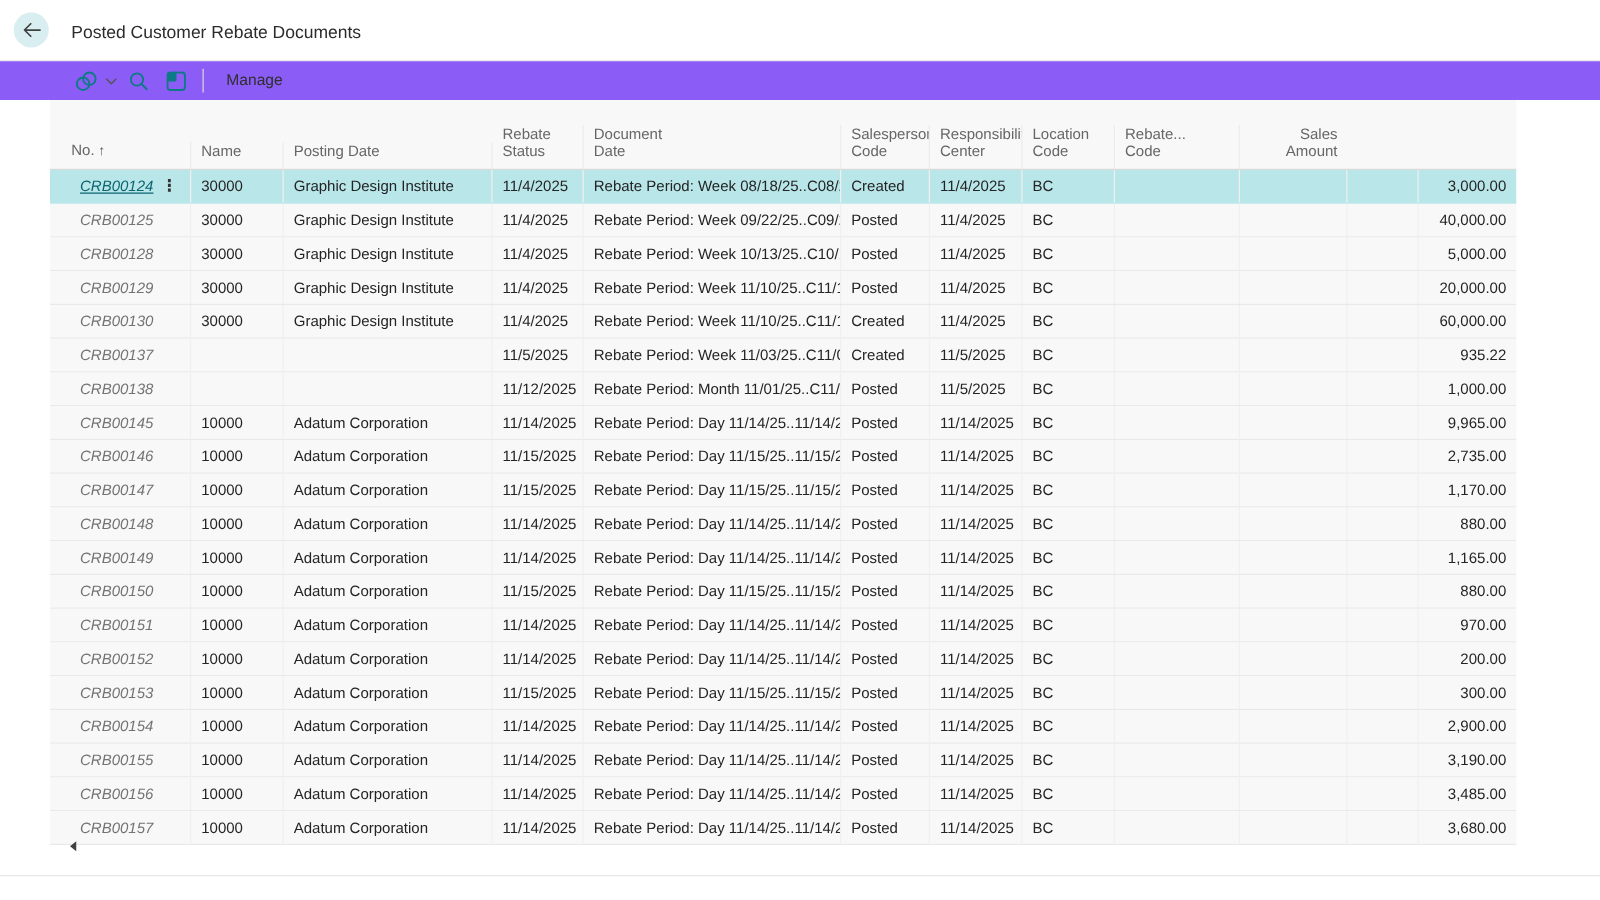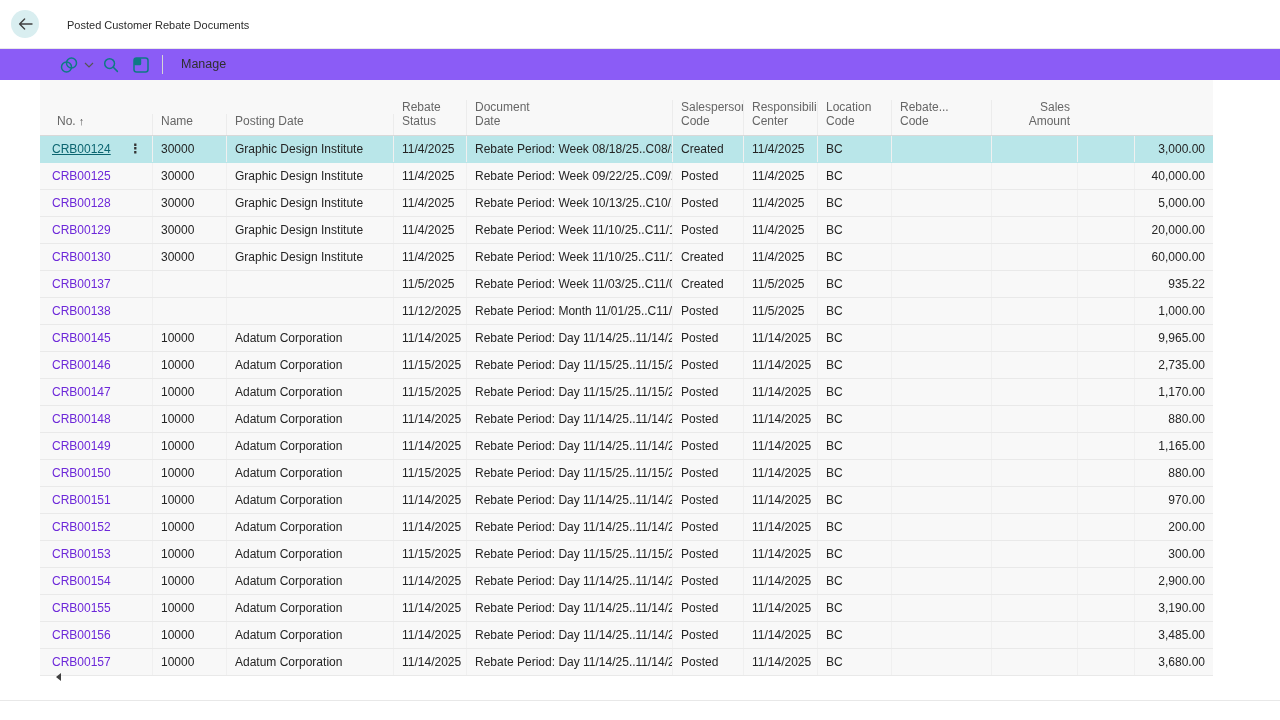--- a/index.html
+++ b/index.html
@@ -6,21 +6,21 @@
   body{
     width:1280px;height:720px;position:relative;overflow:hidden;
     background:#ffffff;
     font-family:"Liberation Sans","DejaVu Sans",sans-serif;
     -webkit-font-smoothing:antialiased;
   }
   
   .titlebar{position:absolute;top:0;left:0;width:1280px;height:48px;background:#fff;border-bottom:1px solid #e8e8e8;}
   .back-btn{position:absolute;left:11px;top:10px;width:28px;height:28px;border-radius:50%;background:#d9eef0;
     display:flex;align-items:center;justify-content:center;cursor:pointer;border:none;padding:0;}
-  .page-title{position:absolute;left:67px;top:0;height:48px;line-height:50px;font-size:11px;color:#2b2b2b;white-space:nowrap;}
+  .page-title{position:absolute;left:57px;top:0;height:48px;line-height:50px;font-size:14px;color:#2b2b2b;white-space:nowrap;}
   
   .toolbar{position:absolute;top:49px;left:0;width:1280px;height:31px;background:#8b5cf6;}
   .tb-icon{position:absolute;background:none;border:none;padding:0;cursor:pointer;display:flex;align-items:center;}
   .tb-views{left:59px;top:6px;}
   .tb-chevron{left:84px;top:13px;}
   .tb-search{left:103px;top:8px;}
   .tb-analyze{left:133px;top:8px;}
   .tb-divider{position:absolute;left:162px;top:6px;width:1px;height:19px;background:#d5d5d5;}
   .menu-item{position:absolute;top:0;height:31px;line-height:31px;font-size:12.5px;color:#2f2f2f;background:none;border:none;padding:0;cursor:pointer;white-space:nowrap;}
   .menu-manage{left:181px;}
@@ -31,23 +31,23 @@
   .h-row{height:56px;background:#f8f8f8;border-bottom:1px solid #d9d9d9;align-items:end;box-sizing:border-box;}
   .h-cell{font-size:12px;color:#666;line-height:14px;padding:0 4px 7px 8px;white-space:pre-line;overflow:hidden;
     border-right:1px solid #ececec;box-sizing:border-box;cursor:pointer;}
   .h-cell.c0{padding-left:17px;white-space:nowrap;}
   .h-cell.c11{text-align:right;padding-right:8px;border-right:none;}
   .sort-arrow{color:#555;margin-left:3px;font-size:11px;}
   .b-row{height:27px;background:#f8f8f8;border-bottom:1px solid #e9e9e9;box-sizing:border-box;cursor:pointer;}
   .b-row.selected{background:#b9e6e9;border-bottom-color:#b9e6e9;}
   .cell{font-size:12px;color:#242424;line-height:26px;padding:0 8px;white-space:nowrap;overflow:hidden;
     border-right:1px solid #f0f0f0;box-sizing:border-box;}
-  .cell.c0{padding-left:12px;display:flex;justify-content:space-between;align-items:flex-end;}
+  .cell.c0{padding-left:24px;display:flex;justify-content:space-between;align-items:flex-end;font-style:italic;}
   .cell.c11{text-align:right;border-right:none;}
-  .doc-link{color:#6d28d9;text-decoration:none;}
+  .doc-link{color:#737373;text-decoration:none;}
   .selected .doc-link{color:#0b6570;text-decoration:underline;}
   .row-ellipsis{color:#333;font-size:13px;font-weight:bold;padding:0 2px;line-height:26px;}
   
   .scroll-left-arrow{position:absolute;left:56px;top:673px;width:0;height:0;cursor:pointer;
     border-top:4px solid transparent;border-bottom:4px solid transparent;border-right:5px solid #404040;}
   .bottom-line{position:absolute;top:700px;left:0;width:1280px;height:1px;background:#e8e8e8;}
 </style>
 </head>
 <body>
 

